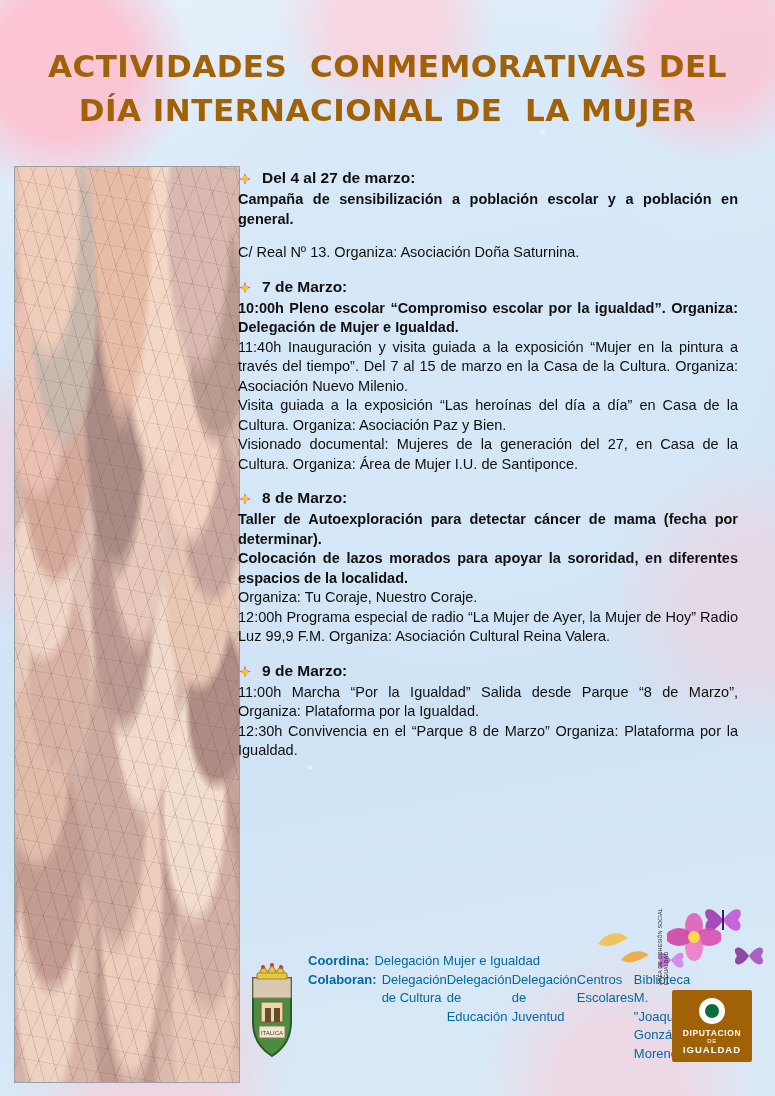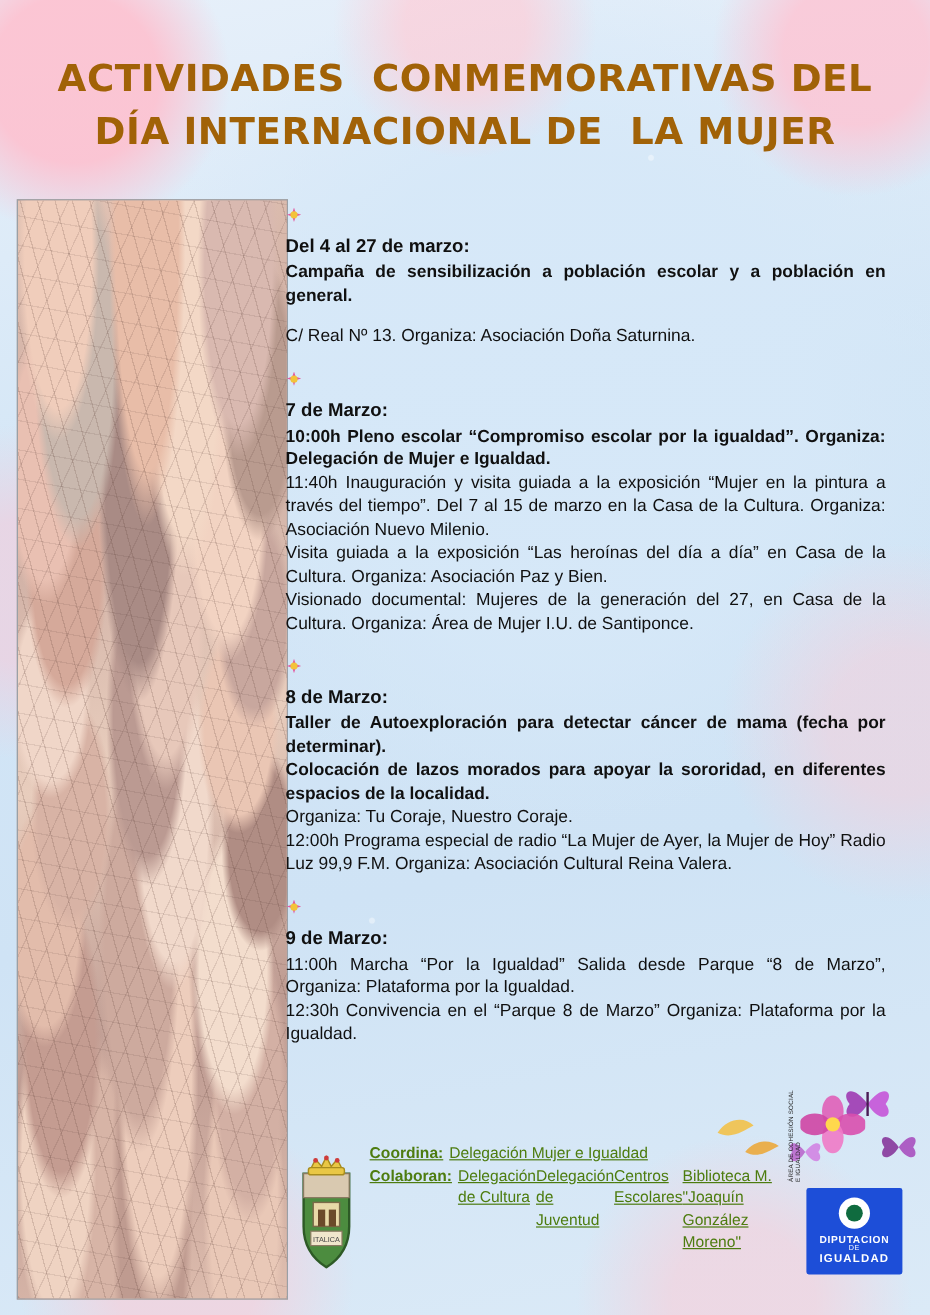--- a/index.html
+++ b/index.html
@@ -119,21 +119,20 @@
     width: 500px;
     z-index: 4;
     color: #101010;
   }
   .block { margin-bottom: 14px; }
   .heading-row {
     display: flex;
     align-items: flex-start;
     gap: 10px;
     margin-bottom: 2px;
-    flex-direction: column;
   }
   .bullet {
     flex: 0 0 auto;
     margin-top: 4px;
     width: 14px; height: 14px;
     position: relative;
   }
   .bullet::before,
   .bullet::after {
     content: "";
@@ -166,23 +165,22 @@
   .body b { font-weight: bold; }
 
   
   .credits {
     position: absolute;
     left: 308px;
     top: 952px;
     width: 350px;
     font-size: 13px;
     line-height: 18.5px;
-    color: #4d7c0f;
-    z-index: 4;
-    text-decoration: underline;
+    color: #0369a1;
+    z-index: 4;
   }
   .credits .lbl { font-weight: bold; }
   .credits-row { display: flex; gap: 5px; }
   .credits-col { display: flex; flex-direction: row; justify-content: center; }
 
   
   .crest {
     position: absolute;
     left: 241px;
     top: 960px;
@@ -191,21 +189,21 @@
     z-index: 4;
   }
 
   
   .dip-logo {
     position: absolute;
     left: 672px;
     top: 990px;
     width: 80px;
     height: 72px;
-    background: #1d4ed8;
+    background: #a16207;
     border-radius: 2px;
     color: #fff;
     display: flex;
     flex-direction: column;
     align-items: center;
     justify-content: center;
     z-index: 4;
     text-align: right;
   }
   .dip-sun {
@@ -325,20 +323,21 @@
 
 <div class="credits">
   <div class="credits-row">
     <span class="lbl">Coordina:</span>
     <span>Delegación Mujer e Igualdad</span>
   </div>
   <div class="credits-row">
     <span class="lbl">Colaboran:</span>
     <span class="credits-col">
       <span>Delegación de Cultura</span>
+      <span>Delegación de Educación</span>
       <span>Delegación de Juventud</span>
       <span>Centros Escolares</span>
       <span>Biblioteca M. "Joaquín González Moreno"</span>
     </span>
   </div>
 </div>
 
 <svg class="crest" viewBox="0 0 62 105">
   <path d="M12 18 L50 18 L50 62 Q50 84 31 96 Q12 84 12 62 Z" fill="#4c8c3f" stroke="#2d5a26" stroke-width="2"></path>
   <path d="M12 18 L50 18 L50 38 L12 38 Z" fill="#d9c9b0" stroke="#8a7a62" stroke-width="1"></path>

